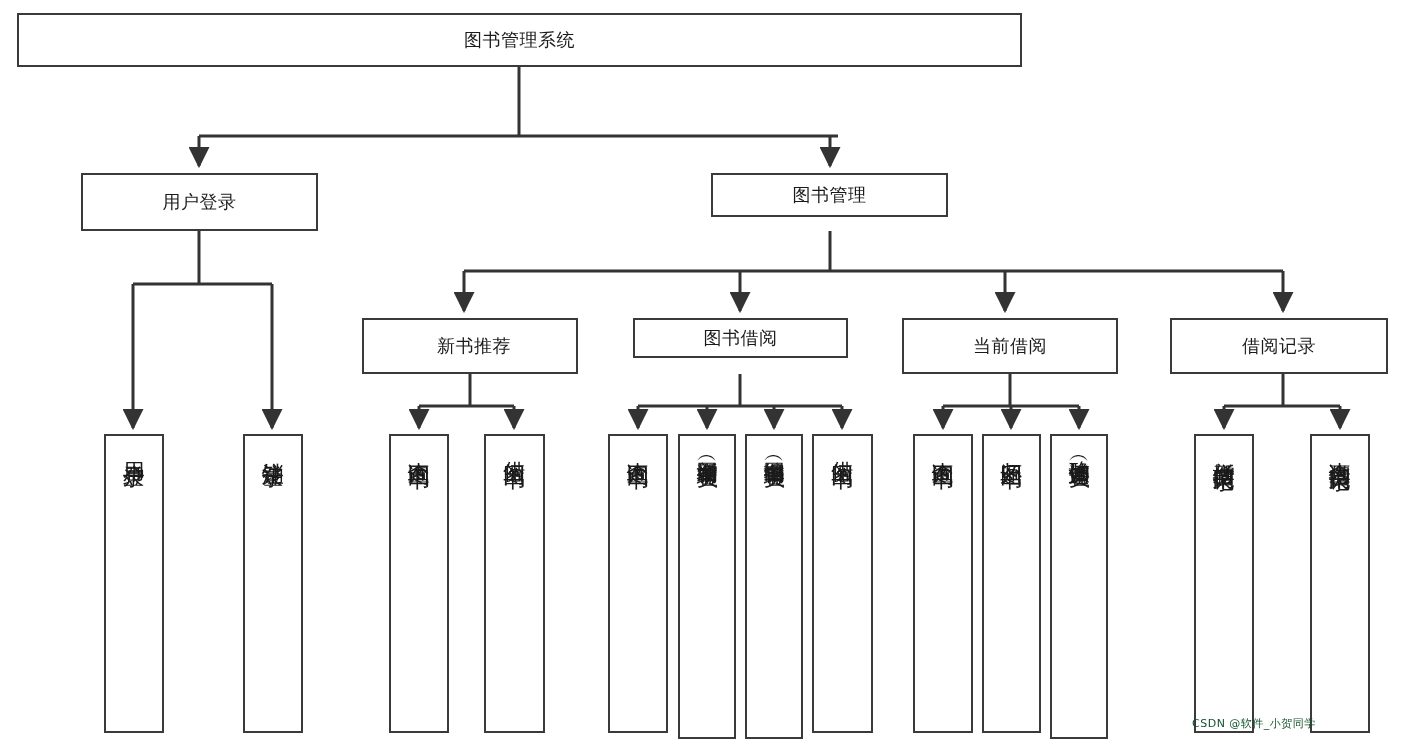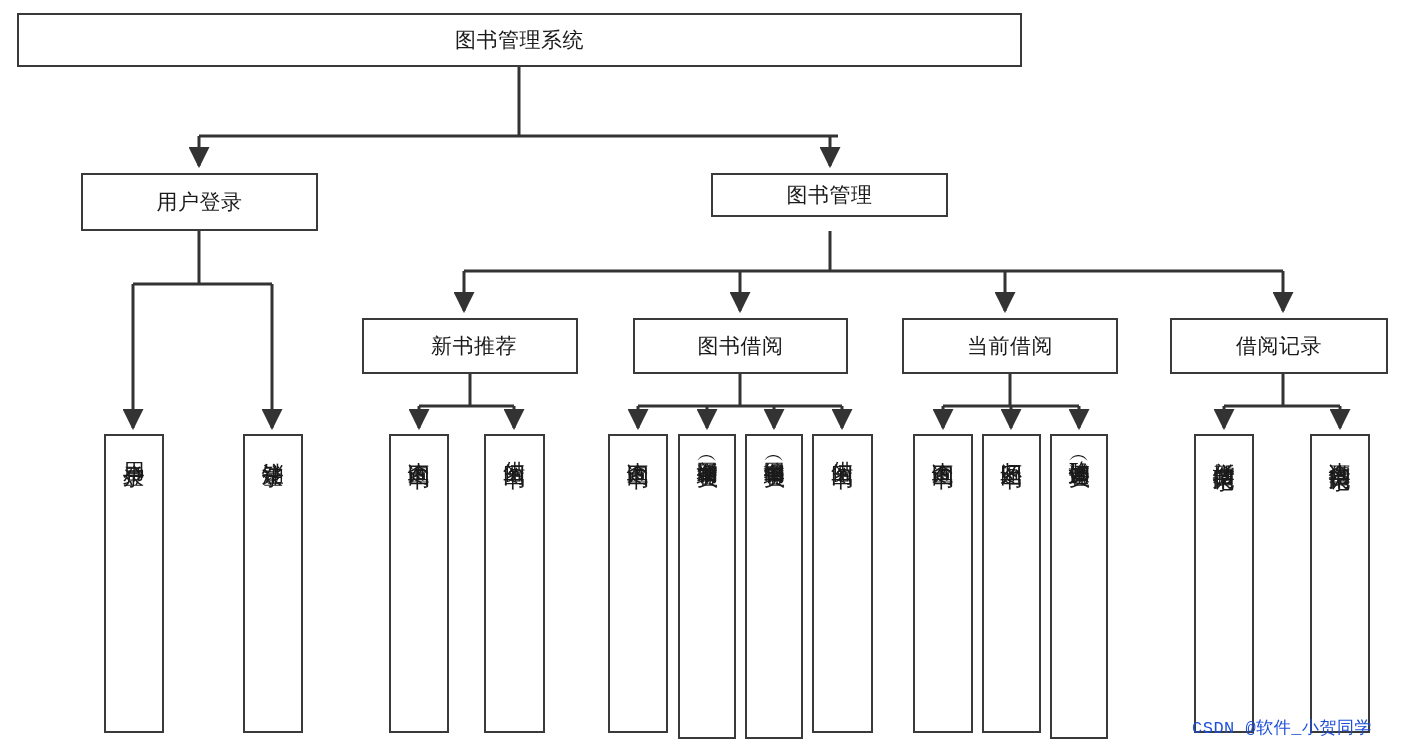--- a/index.html
+++ b/index.html
@@ -28,21 +28,21 @@
     position: absolute;
     box-sizing: border-box;
     background: #ffffff;
     border: 2.5px solid #3a3a3a;
     display: flex;
     align-items: center;
     justify-content: center;
     color: #1a1a1a;
   }
   .node.horiz .node-label {
-    font-size: 21px;
+    font-size: 18px;
     line-height: 1.15;
     letter-spacing: 0.5px;
     white-space: nowrap;
   }
   .node.vert {
     align-items: flex-start;
     justify-content: center;
     padding-top: 8px;
   }
   .node.vert .node-label {
@@ -52,26 +52,25 @@
     line-height: 1.25;
     letter-spacing: 2px;
     white-space: nowrap;
   }
   .node.vert.tight .node-label {
     font-size: 21px;
     letter-spacing: 1px;
   }
   .watermark {
     position: absolute;
-    font-size: 17px;
-    color: #1d4ed8;
+    font-size: 11px;
+    color: #14532d;
     white-space: nowrap;
     letter-spacing: 0.5px;
     pointer-events: none;
-    font-family: Liberation Mono, monospace;
   }
 </style>
 </head>
 <body>
 
 <div id="diagram-root">
 
   <svg id="wires" viewBox="0 0 1405 747" xmlns="http://www.w3.org/2000/svg">
     <defs>
       <marker id="arrow" viewBox="0 0 10 10" refX="9" refY="5" markerWidth="7" markerHeight="7" orient="auto-start-reverse">
@@ -129,21 +128,21 @@
   <div class="node horiz" style="left:81px; top:173px; width:237px; height:58px;">
     <span class="node-label">用户登录</span>
   </div>
   <div class="node horiz" style="left:711px; top:173px; width:237px; height:44px;">
     <span class="node-label">图书管理</span>
   </div>
 
   <div class="node horiz" style="left:362px; top:318px; width:216px; height:56px;padding-left:8px;">
     <span class="node-label">新书推荐</span>
   </div>
-  <div class="node horiz" style="left:633px; top:318px; width:215px; height:56px;">
+  <div class="node horiz" style="left:633px; top:318px; width:215px; height:40px;">
     <span class="node-label">图书借阅</span>
   </div>
   <div class="node horiz" style="left:1170px; top:318px; width:218px; height:56px;">
     <span class="node-label">借阅记录</span>
   </div>
   <div class="node horiz" style="left:902px; top:318px; width:216px; height:56px;">
     <span class="node-label">当前借阅</span>
   </div>
 
   <div class="node vert" style="left:104px; top:434px; width:60px; height:299px;">

